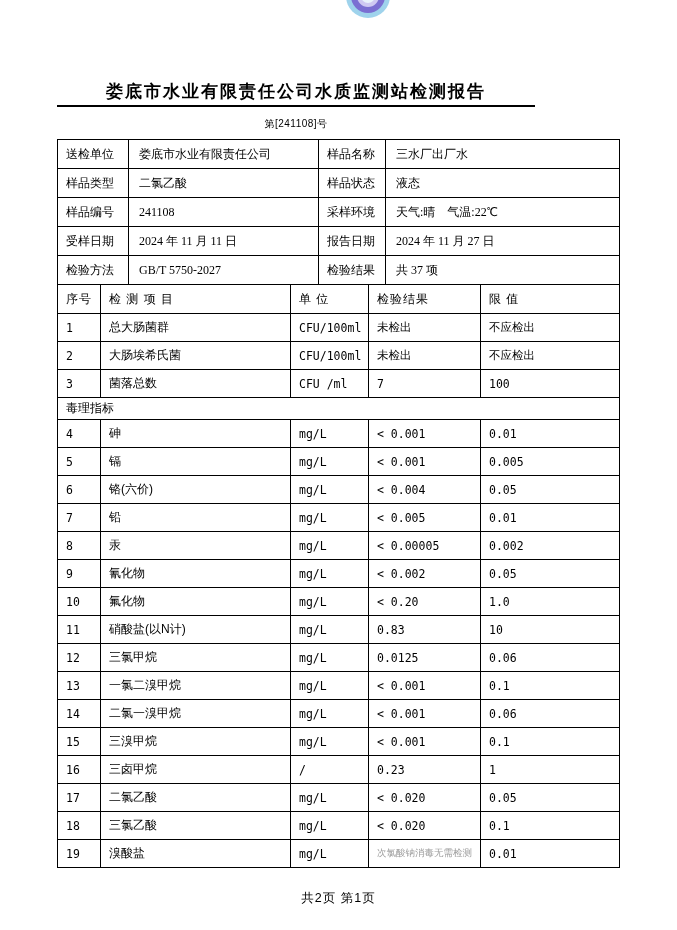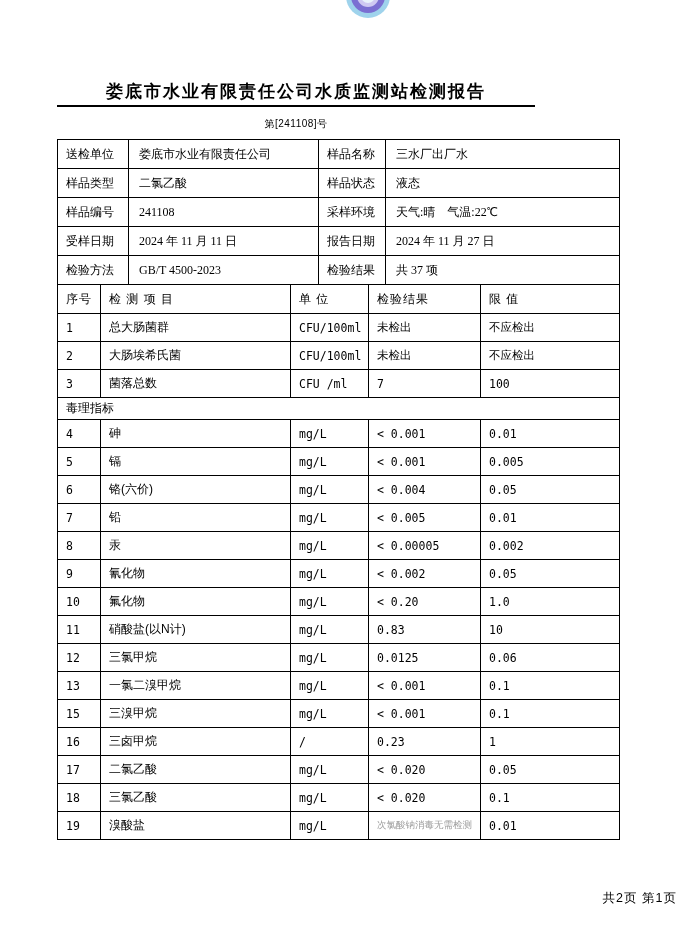--- a/index.html
+++ b/index.html
@@ -33,21 +33,21 @@
     font-size:12px;font-weight:normal;overflow:hidden;white-space:nowrap;}
   .info-table td{height:28px;}
   .info-table td.val{padding-left:10px;font-family:Liberation Serif, serif;}
   .results-table{margin-top:-1px;padding-left:19px;}
   .results-table th{height:28px;letter-spacing:1px;}
   .results-table td{height:27px;}
   .results-table td.section{height:21px;}
   .mono{font-family:"DejaVu Sans Mono","Liberation Mono",monospace;font-size:11.5px;}
   td.muted{color:#9b9b9b;font-size:9.5px;font-family:"Liberation Sans","DejaVu Sans",sans-serif;}
 
-  .footer{position:absolute;top:890px;left:0;width:677px;text-align:right;
+  .footer{position:absolute;top:890px;left:0;width:677px;text-align:center;
     font-size:12.5px;letter-spacing:1px;}
 </style>
 </head>
 <body>
 
 <div class="page">
 
   <div class="logo">
     <i class="logo-core"></i>
   </div>
@@ -87,21 +87,21 @@
             <td class="val">天气:晴　气温:22℃</td>
           </tr>
           <tr>
             <td>受样日期</td>
             <td class="val">2024 年 11 月 11 日</td>
             <td>报告日期</td>
             <td class="val">2024 年 11 月 27 日</td>
           </tr>
           <tr>
             <td>检验方法</td>
-            <td class="val">GB/T 4500-2023</td>
+            <td class="val">GB/T 5750-2027</td>
             <td>检验结果</td>
             <td class="val">共 37 项</td>
           </tr>
         </tbody>
     </table>
 
     <table class="results-table">
       <colgroup>
         <col style="width:43px">
           <col style="width:190px">
@@ -207,20 +207,27 @@
             <td class="mono">0.06</td>
           </tr>
           <tr>
             <td class="mono">13</td>
             <td>一氯二溴甲烷</td>
             <td class="mono">mg/L</td>
             <td class="mono">&lt; 0.001</td>
             <td class="mono">0.1</td>
           </tr>
           <tr>
+            <td class="mono">14</td>
+            <td>二氯一溴甲烷</td>
+            <td class="mono">mg/L</td>
+            <td class="mono">&lt; 0.001</td>
+            <td class="mono">0.06</td>
+          </tr>
+          <tr>
             <td class="mono">15</td>
             <td>三溴甲烷</td>
             <td class="mono">mg/L</td>
             <td class="mono">&lt; 0.001</td>
             <td class="mono">0.1</td>
           </tr>
           <tr>
             <td class="mono">16</td>
             <td>三卤甲烷</td>
             <td class="mono">/</td>

